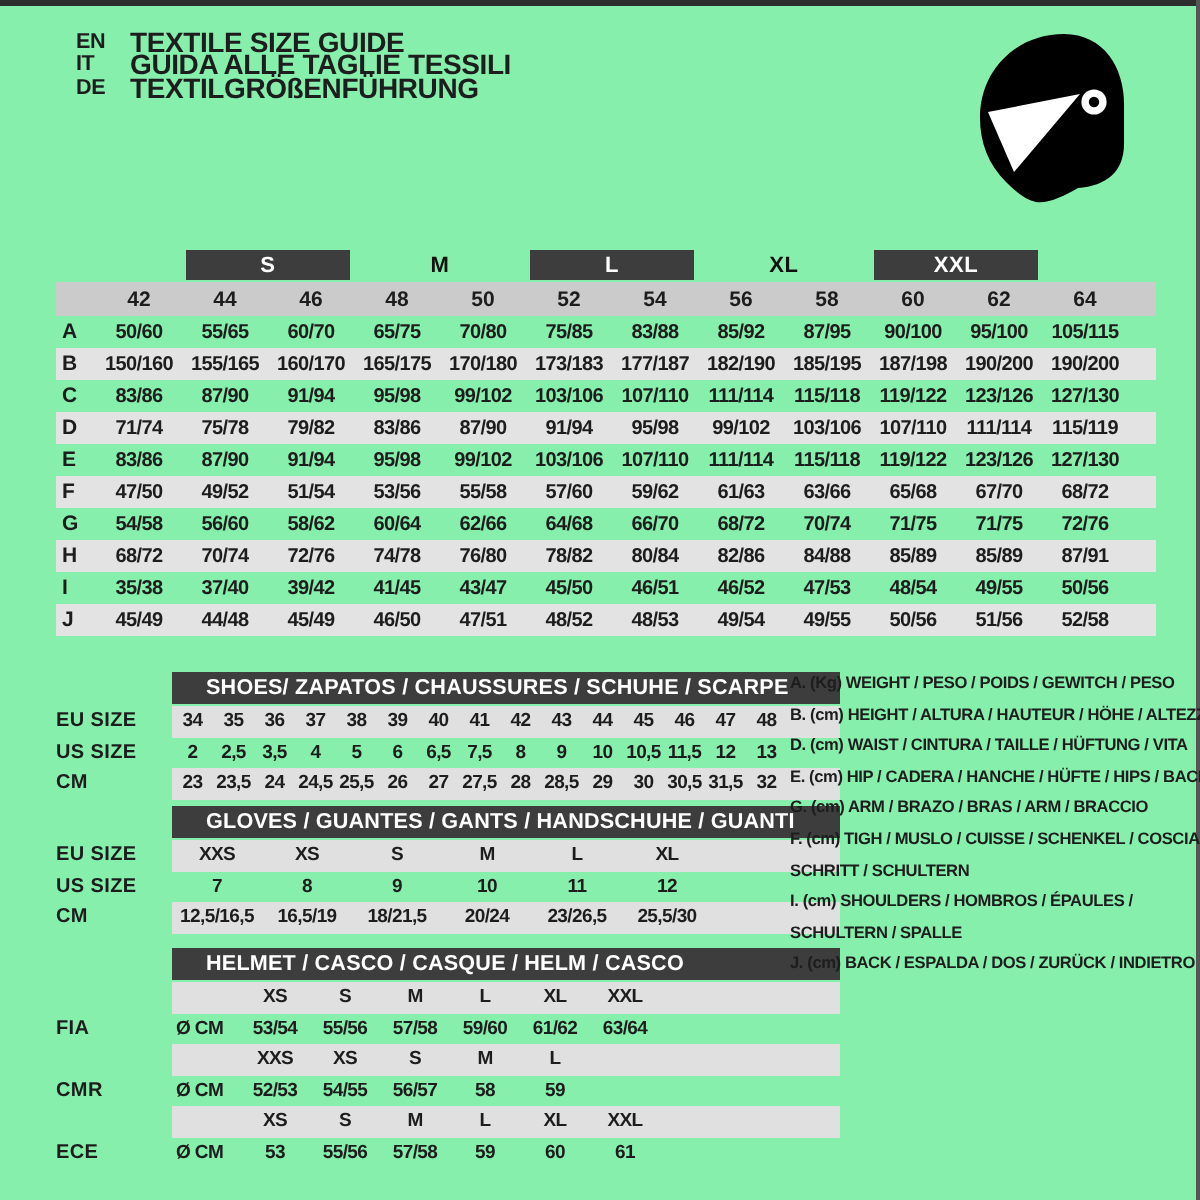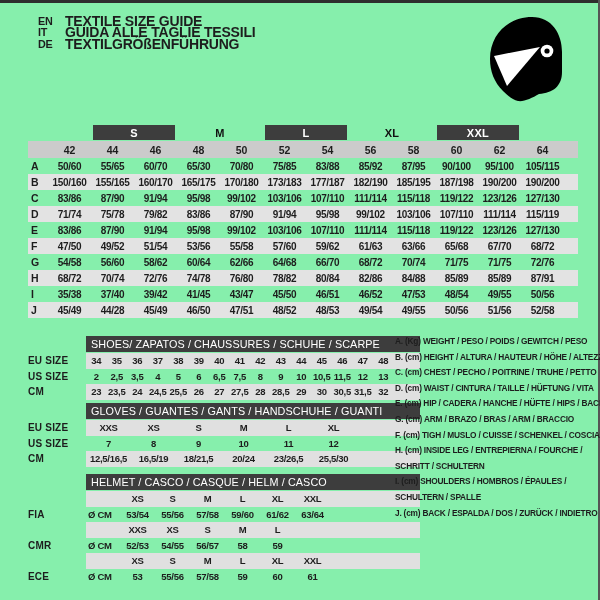--- a/index.html
+++ b/index.html
@@ -27,21 +27,21 @@
   .t-row.stripe{background:#e3e3e3}
   .t-letter{display:flex;align-items:center;font-weight:bold;font-size:10.5px;padding-left:3px}
   .t-cell{display:flex;align-items:center;justify-content:center;font-weight:bold;font-size:10px;letter-spacing:-.3px;white-space:nowrap}
   .sizes .t-cell{font-size:10.5px;letter-spacing:0}
 
   
   .section{position:absolute;left:28px;display:grid;grid-template-columns:58px 334px}
   #shoes{top:336px}
   #gloves{top:403px}
   #helmet{top:474px}
-  .sec-title{background:#3d3d3d;color:#fff;display:flex;align-items:center;font-weight:normal;font-size:10.8px;padding-left:5px;height:16px;margin-bottom:1px;letter-spacing:.1px;white-space:nowrap}
+  .sec-title{background:#3d3d3d;color:#fff;display:flex;align-items:center;font-weight:bold;font-size:10.8px;padding-left:17px;height:16px;margin-bottom:1px;letter-spacing:.1px;white-space:nowrap}
   .sec-label{display:flex;align-items:center;font-weight:bold;font-size:10px;letter-spacing:.2px;white-space:nowrap}
   .vals{display:grid;height:15.5px}
   .vals.gband{background:#e0e0e0}
   .vals>div{display:flex;align-items:center;justify-content:center;font-weight:bold;font-size:9.5px;letter-spacing:-.3px;white-space:nowrap}
   .shoes-cols{grid-template-columns:repeat(15,20.5px) 1fr}
   .gloves-cols{grid-template-columns:repeat(6,45px) 1fr}
   .helmet-cols{grid-template-columns:34px repeat(6,35px) 1fr}
   .vals>.unit{justify-content:flex-start;padding-left:2px}
 
   
@@ -105,21 +105,21 @@
         <div class="t-cell">60</div>
         <div class="t-cell">62</div>
         <div class="t-cell">64</div>
         <div></div>
       </div>
       <div class="t-row">
         <div class="t-letter">A</div>
         <div class="t-cell">50/60</div>
         <div class="t-cell">55/65</div>
         <div class="t-cell">60/70</div>
-        <div class="t-cell">65/30</div>
+        <div class="t-cell">65/75</div>
         <div class="t-cell">70/80</div>
         <div class="t-cell">75/85</div>
         <div class="t-cell">83/88</div>
         <div class="t-cell">85/92</div>
         <div class="t-cell">87/95</div>
         <div class="t-cell">90/100</div>
         <div class="t-cell">95/100</div>
         <div class="t-cell">105/115</div>
         <div></div>
       </div>
@@ -247,21 +247,21 @@
         <div class="t-cell">46/52</div>
         <div class="t-cell">47/53</div>
         <div class="t-cell">48/54</div>
         <div class="t-cell">49/55</div>
         <div class="t-cell">50/56</div>
         <div></div>
       </div>
       <div class="t-row stripe">
         <div class="t-letter">J</div>
         <div class="t-cell">45/49</div>
-        <div class="t-cell">44/28</div>
+        <div class="t-cell">44/48</div>
         <div class="t-cell">45/49</div>
         <div class="t-cell">46/50</div>
         <div class="t-cell">47/51</div>
         <div class="t-cell">48/52</div>
         <div class="t-cell">48/53</div>
         <div class="t-cell">49/54</div>
         <div class="t-cell">49/55</div>
         <div class="t-cell">50/56</div>
         <div class="t-cell">51/56</div>
         <div class="t-cell">52/58</div>
@@ -431,24 +431,22 @@
         <div>59</div>
         <div>60</div>
         <div>61</div>
         <div></div>
       </div>
     </div>
 
   <div id="legend">
       <div class="legend-line">A. (Kg) WEIGHT / PESO / POIDS / GEWITCH / PESO</div>
       <div class="legend-line">B. (cm) HEIGHT / ALTURA / HAUTEUR / HÖHE / ALTEZZA</div>
-      <div class="legend-line">C. (cm) CHEST / PECHO / POITRINE / TRUHE / PETTO</div>
       <div class="legend-line">D. (cm) WAIST / CINTURA / TAILLE / HÜFTUNG / VITA</div>
       <div class="legend-line">E. (cm) HIP / CADERA / HANCHE / HÜFTE / HIPS / BACINO</div>
       <div class="legend-line">G. (cm) ARM / BRAZO / BRAS / ARM / BRACCIO</div>
       <div class="legend-line">F. (cm) TIGH / MUSLO / CUISSE / SCHENKEL / COSCIA</div>
-      <div class="legend-line">H. (cm) INSIDE LEG / ENTREPIERNA / FOURCHE /</div>
       <div class="legend-line">SCHRITT / SCHULTERN</div>
       <div class="legend-line">I. (cm) SHOULDERS / HOMBROS / ÉPAULES /</div>
       <div class="legend-line">SCHULTERN / SPALLE</div>
       <div class="legend-line">J. (cm) BACK / ESPALDA / DOS / ZURÜCK / INDIETRO</div>
     </div>
 </div>
 
 </body></html>

